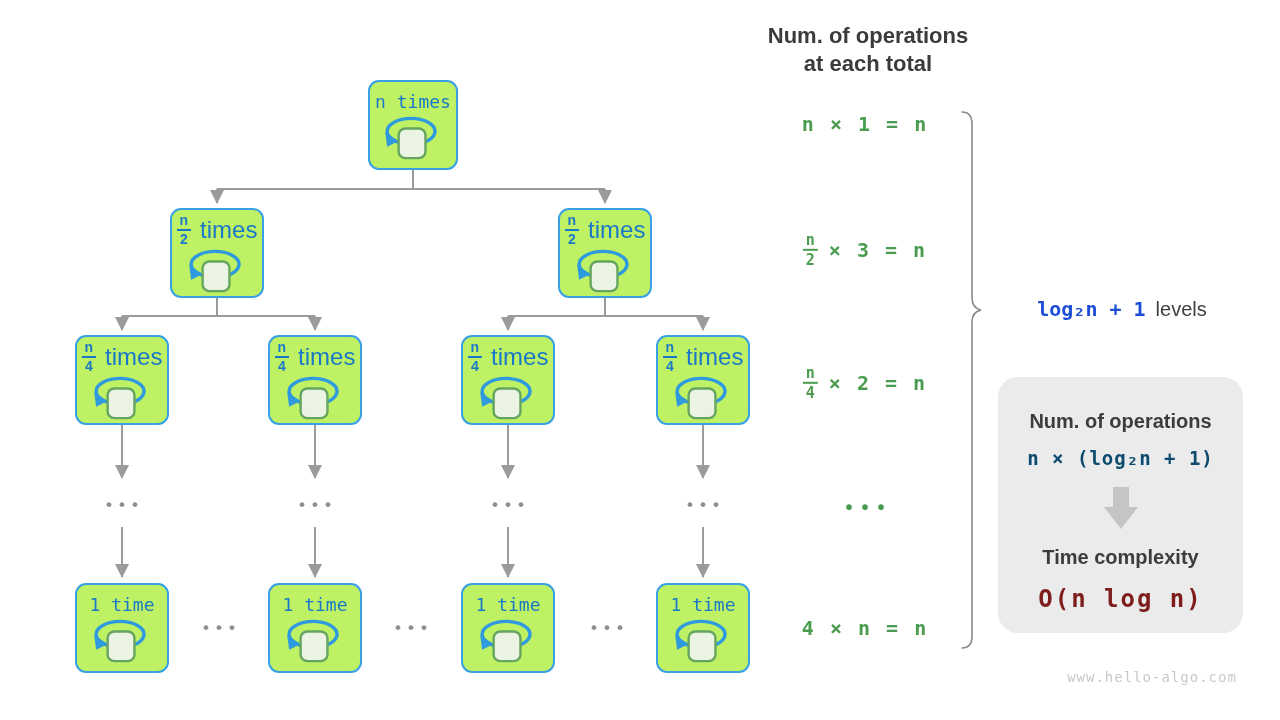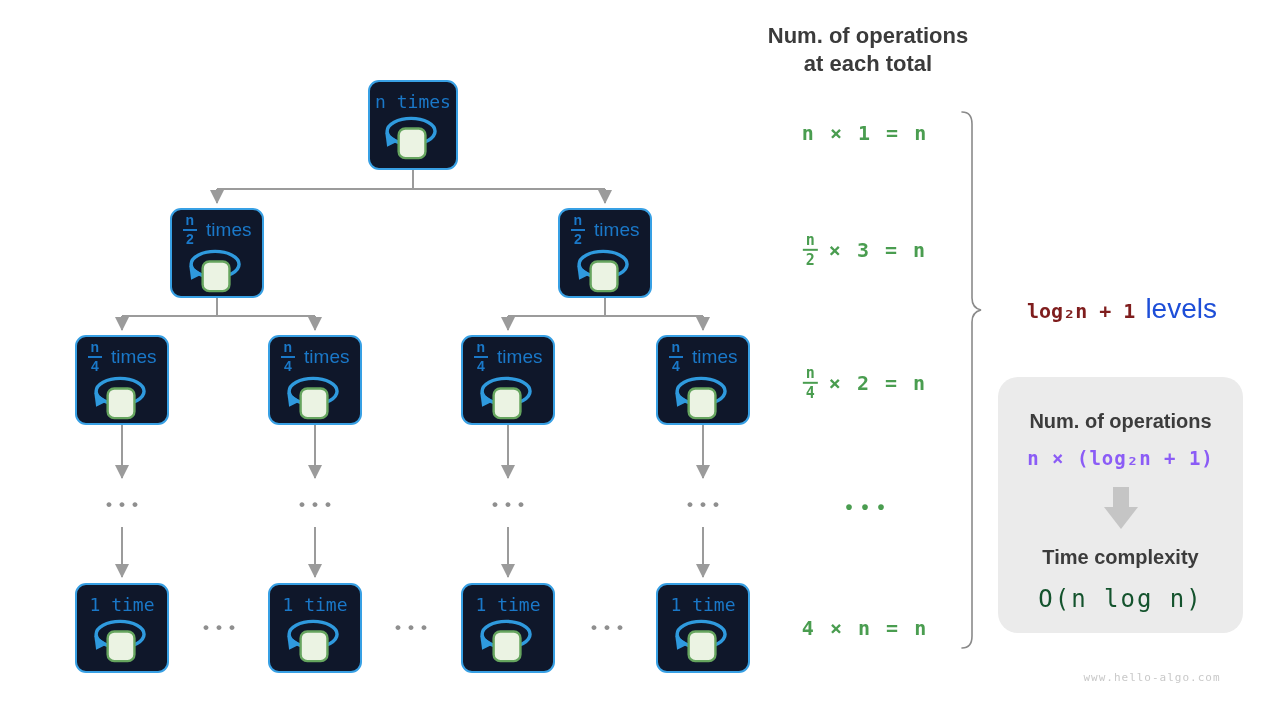--- a/index.html
+++ b/index.html
@@ -1,32 +1,32 @@
 <!DOCTYPE html>
 <html><head>
 <meta charset="utf-8">
 <style>
   html,body{margin:0;padding:0;}
   body{width:1280px;height:720px;position:relative;background:#ffffff;overflow:hidden;
        font-family:"Liberation Sans",sans-serif;}
 
   
   .node{position:absolute;width:94px;height:90px;box-sizing:border-box;
-        background:#0f172a;border:2.5px solid #38a0e4;border-radius:11px;
+        background:#bef264;border:2.5px solid #38a0e4;border-radius:11px;
         display:flex;flex-direction:column;align-items:center;z-index:2;}
   .node.root{width:90px;}
   .node-label{display:flex;align-items:center;justify-content:center;gap:8px;
               color:#1a78c8;margin-top:5px;height:28px;}
   .node-label.frac-row{height:36px;margin-top:2px;gap:9px;}
   .mono-label{font-family:"DejaVu Sans Mono",monospace;font-size:18px;letter-spacing:0px;}
   .frac{display:inline-flex;flex-direction:column;align-items:center;line-height:1.08;
         font-weight:700;font-size:14px;}
   .frac .num{border-bottom:2px solid currentColor;padding:0 3px 1px 3px;}
   .frac .den{padding-top:1px;}
-  .word{font-size:19px;font-weight:500;}
+  .word{font-size:24px;font-weight:500;}
   .loop-slot{margin-top:1px;line-height:0;}
 
   
   .tdots{position:absolute;transform:translate(-50%,-50%);color:#8f8f8f;
          font-size:17px;font-weight:700;letter-spacing:7px;text-indent:7px;z-index:1;}
   .gdots{position:absolute;transform:translate(-50%,-50%);color:#4a9d50;
          font-size:20px;font-weight:700;letter-spacing:9px;text-indent:9px;}
 
   
   .rheader{position:absolute;left:868px;top:50px;transform:translate(-50%,-50%);
@@ -34,44 +34,44 @@
            white-space:nowrap;}
   .geq{position:absolute;left:865px;transform:translate(-50%,-50%);
        display:flex;align-items:center;color:#4a9d50;
        font-family:"DejaVu Sans Mono",monospace;font-weight:700;font-size:20px;
        letter-spacing:2px;white-space:pre;}
   .geq .frac{font-family:"DejaVu Sans Mono",monospace;font-size:15px;letter-spacing:0;}
   .geq .suffix{margin-left:11px;}
 
   .brace-label{position:absolute;left:1122px;top:310px;transform:translate(-50%,-50%);
                text-align:center;line-height:29px;white-space:nowrap;}
-  .brace-label .green{color:#7f1d1d;font-family:"DejaVu Sans Mono",monospace;
+  .brace-label .green{color:#1d4ed8;font-family:"DejaVu Sans Mono",monospace;
                       font-weight:700;font-size:20px;}
-  .brace-label .dark{color:#1d4ed8;font-size:28px;}
+  .brace-label .dark{color:#404040;font-size:20px;}
   .brace-label .lev{margin-left:10px;}
 
   
   .panel{position:absolute;left:998px;top:377px;width:245px;height:256px;
          background:#ebebeb;border-radius:20px;}
   .panel .ptitle{position:absolute;left:50%;transform:translate(-50%,-50%);
                  font-size:20px;font-weight:700;color:#3c3c3c;white-space:nowrap;}
   .panel .pformula{position:absolute;left:50%;transform:translate(-50%,-50%);
                    font-family:"DejaVu Sans Mono",monospace;font-weight:700;font-size:19px;
-                   color:#8b5cf6;letter-spacing:1px;white-space:nowrap;}
+                   color:#0c4a6e;letter-spacing:1px;white-space:nowrap;}
   .panel .presult{position:absolute;left:50%;transform:translate(-50%,-50%);
-                  font-family:"DejaVu Sans Mono",monospace;font-weight:400;font-size:24px;
-                  color:#14532d;letter-spacing:2px;white-space:nowrap;}
+                  font-family:"DejaVu Sans Mono",monospace;font-weight:700;font-size:24px;
+                  color:#7f1d1d;letter-spacing:2px;white-space:nowrap;}
   .block-arrow{position:absolute;left:50%;top:110px;transform:translateX(-50%);
                width:34px;height:44px;}
   .block-arrow .stem{width:16px;height:20px;background:#c5c5c5;margin:0 auto;}
   .block-arrow .head{width:0;height:0;border-left:17px solid transparent;
                      border-right:17px solid transparent;border-top:22px solid #c5c5c5;}
 
   .watermark{position:absolute;left:1152px;top:677px;transform:translate(-50%,-50%);
-             font-family:"DejaVu Sans Mono",monospace;font-size:11px;color:#c9c9c9;
+             font-family:"DejaVu Sans Mono",monospace;font-size:14px;color:#c9c9c9;
              letter-spacing:1px;white-space:nowrap;}
 
   svg.wires{position:absolute;left:0;top:0;z-index:0;}
   svg.brace{position:absolute;left:955px;top:105px;z-index:0;}
 </style>
 </head>
 <body>
 
 <svg class="wires" width="1280" height="720">
   <defs>
@@ -274,21 +274,21 @@
 
 <span class="tdots" style="left:219px;top:628px;">•••</span>
 <span class="tdots" style="left:411px;top:628px;">•••</span>
 <span class="tdots" style="left:607px;top:628px;">•••</span>
 
 <div class="rheader">
   <div>Num. of operations</div>
   <div>at each total</div>
 </div>
 
-<div class="geq" style="top:133px;">
+<div class="geq" style="top:124px;">
   <span>n × 1 = n</span>
 </div>
 <div class="geq" style="top:250px;">
   <span class="frac"><span class="num">n</span><span class="den">2</span></span>
   <span class="suffix">× 3 = n</span>
 </div>
 <div class="geq" style="top:383px;">
   <span class="frac"><span class="num">n</span><span class="den">4</span></span>
   <span class="suffix">× 2 = n</span>
 </div>

